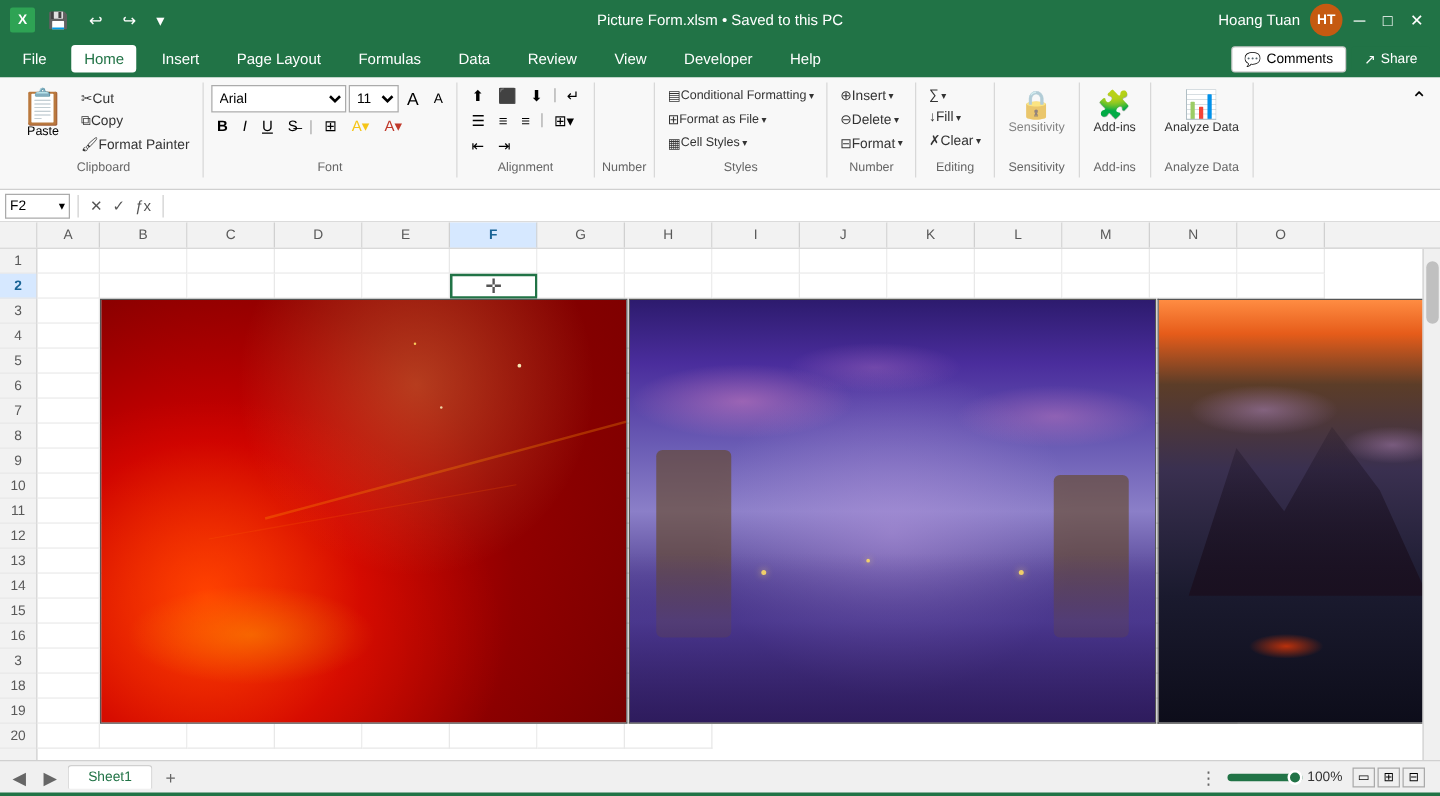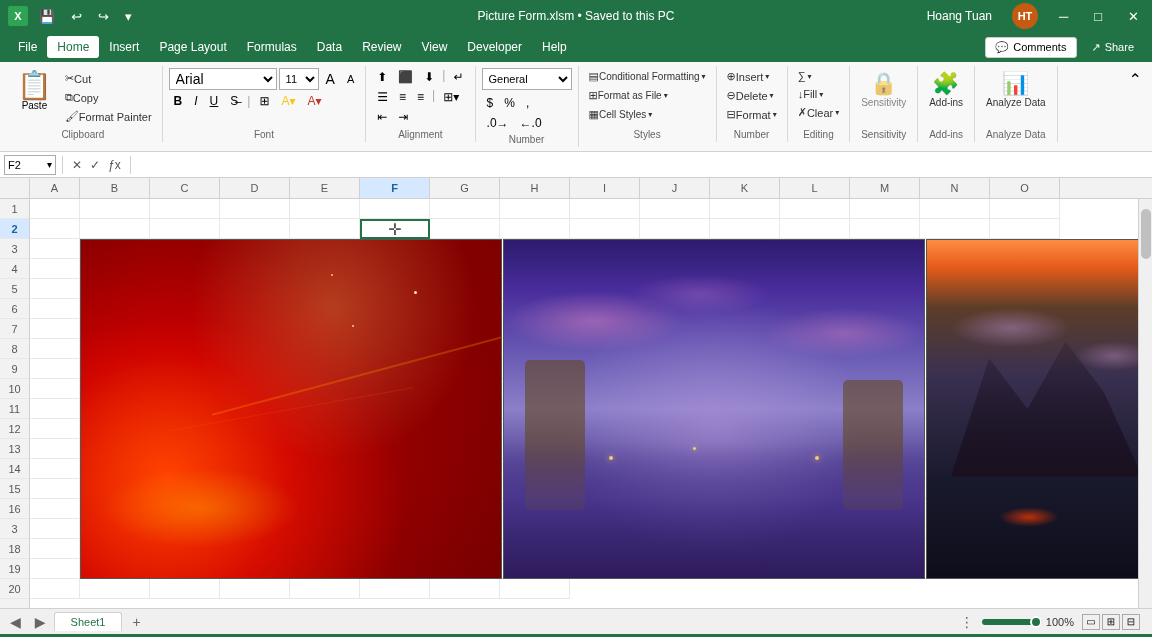--- a/index.html
+++ b/index.html
@@ -10,34 +10,34 @@
       background: #217346;
       color: white;
       height: 32px;
       display: flex;
       align-items: center;
       justify-content: space-between;
       padding: 0 8px;
     }
     #title-bar .left { display: flex; align-items: center; gap: 6px; }
     #title-bar .center { position: absolute; left: 50%; transform: translateX(-50%); font-size: 12px; color: white; }
-    #title-bar .right { display: flex; align-items: center; gap: 16px; margin-left: auto; }
+    #title-bar .right { display: flex; align-items: center; gap: 4px; margin-left: auto; }
     .title-icon { width: 20px; height: 20px; background: #2ea354; border-radius: 2px; display: flex; align-items: center; justify-content: center; font-size: 11px; font-weight: bold; color: white; }
     .tb-btn { background: none; border: none; color: white; cursor: pointer; padding: 2px 5px; font-size: 13px; }
     .user-badge { background: #c55a11; border-radius: 50%; width: 26px; height: 26px; display: flex; align-items: center; justify-content: center; font-size: 11px; color: white; font-weight: bold; }
 
     
     #menu-bar {
       background: #217346;
       color: white;
       height: 30px;
       display: flex;
       align-items: center;
       padding: 0 8px;
-      gap: 0;
+      gap: 10px;
     }
     .menu-item { padding: 4px 10px; cursor: pointer; border-radius: 3px; font-size: 12px; color: white; }
     .menu-item.active { background: white; color: #217346; }
 
     
     #ribbon {
       background: #f8f8f8;
       border-bottom: 1px solid #d0d0d0;
       padding: 4px 4px 0 4px;
       min-height: 90px;
@@ -66,21 +66,21 @@
       border-radius: 2px; padding: 1px 3px; font-size: 11px; color: #333; background: none; white-space: nowrap;
     }
     .paste-btn { display: flex; flex-direction: column; align-items: center; border: 1px solid transparent; border-radius: 3px; padding: 3px 6px; cursor: pointer; }
     .paste-icon { font-size: 28px; line-height: 1; }
     .paste-label { font-size: 10px; }
     .clipboard-right { display: flex; flex-direction: column; gap: 2px; margin-top: 2px; }
 
     
     .font-group { display: flex; flex-direction: column; gap: 2px; }
     .font-row { display: flex; align-items: center; gap: 2px; }
-    .font-select { font-size: 14px; border: 1px solid #ababab; height: 22px; padding: 0 2px; width: 108px; background: white; }
+    .font-select { font-size: 11px; border: 1px solid #ababab; height: 22px; padding: 0 2px; width: 108px; background: white; }
     .font-size-select { font-size: 11px; border: 1px solid #ababab; height: 22px; padding: 0 2px; width: 40px; background: white; }
     .font-btn { border: 1px solid transparent; border-radius: 2px; cursor: pointer; padding: 1px 4px; font-size: 12px; background: none; }
     .bold { font-weight: bold; }
     .italic { font-style: italic; }
     .underline { text-decoration: underline; }
 
     
     .align-group { display: flex; flex-direction: column; gap: 2px; }
     .align-row { display: flex; gap: 1px; }
 
@@ -277,36 +277,20 @@
           <div class="align-row">
             <button class="font-btn">⇤</button>
             <button class="font-btn">⇥</button>
           </div>
         </div>
       </div>
       <div class="ribbon-group-label">Alignment</div>
     </div>
 
     <div class="ribbon-group">
-      <div class="ribbon-group-content">
-        <div class="number-group">
-          <select class="num-select">
-            <option>General</option>
-          </select>
-          <div class="align-row" style="margin-top:2px;">
-            <button class="font-btn">$</button>
-            <button class="font-btn">%</button>
-            <button class="font-btn">,</button>
-          </div>
-          <div class="align-row">
-            <button class="font-btn">.0→</button>
-            <button class="font-btn">←.0</button>
-          </div>
-        </div>
-      </div>
       <div class="ribbon-group-label">Number</div>
     </div>
 
     <div class="ribbon-group">
       <div class="ribbon-group-content">
         <div class="styles-group">
           <div class="styles-row">
             <button class="rb-btn-small">
               <span>▤</span>
               <span style="font-size:10px;">Conditional Formatting</span>

